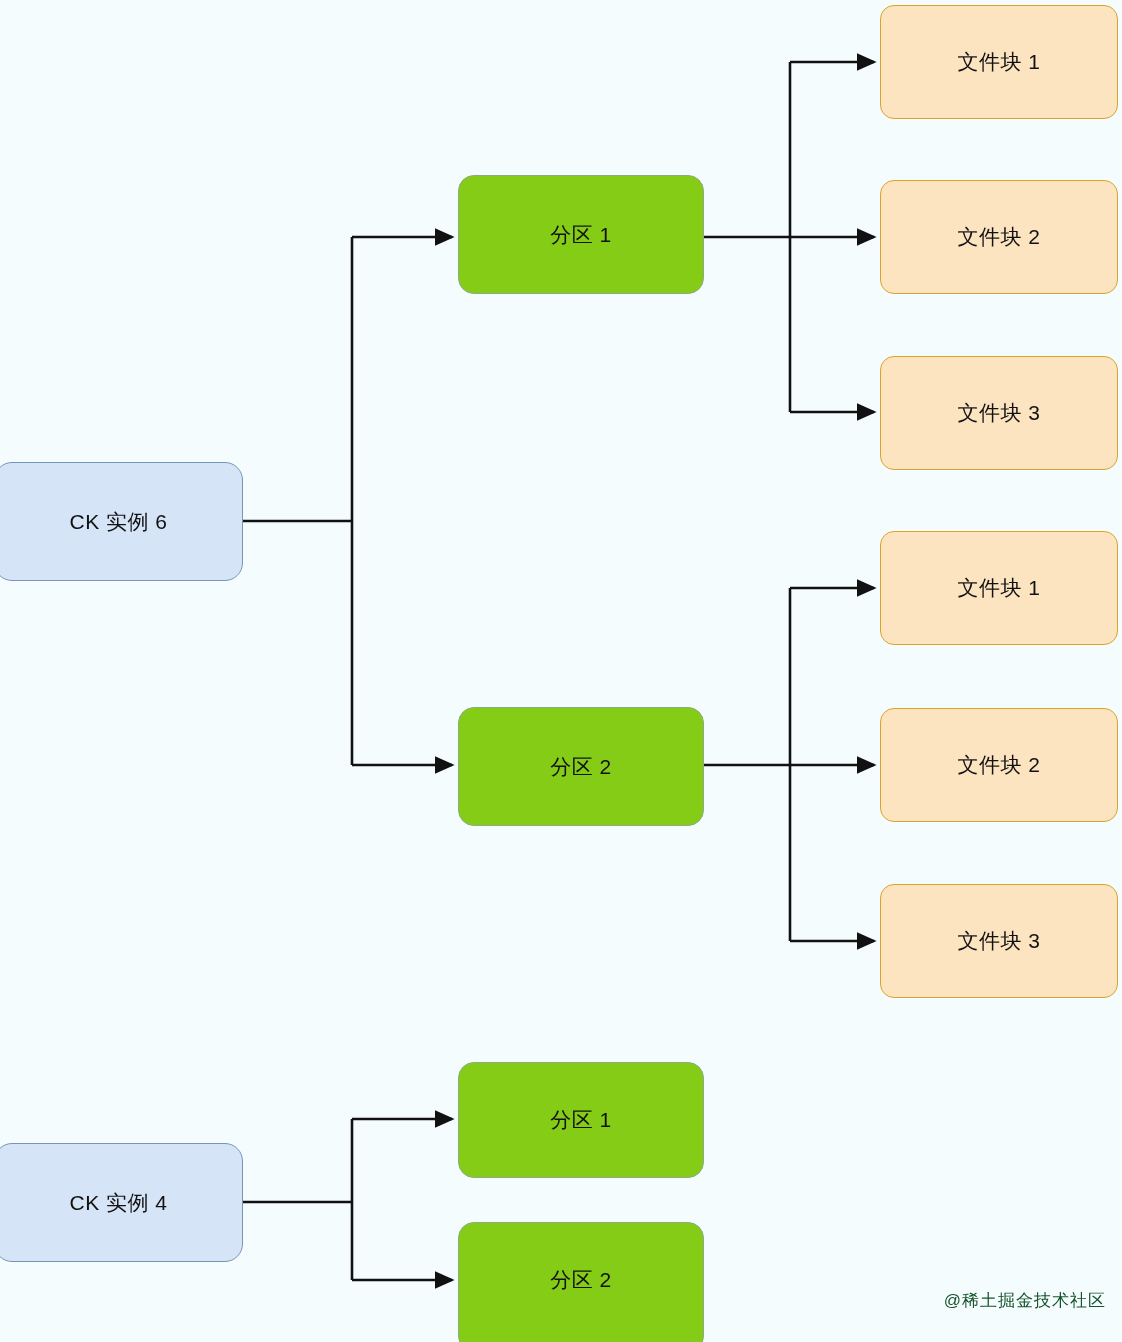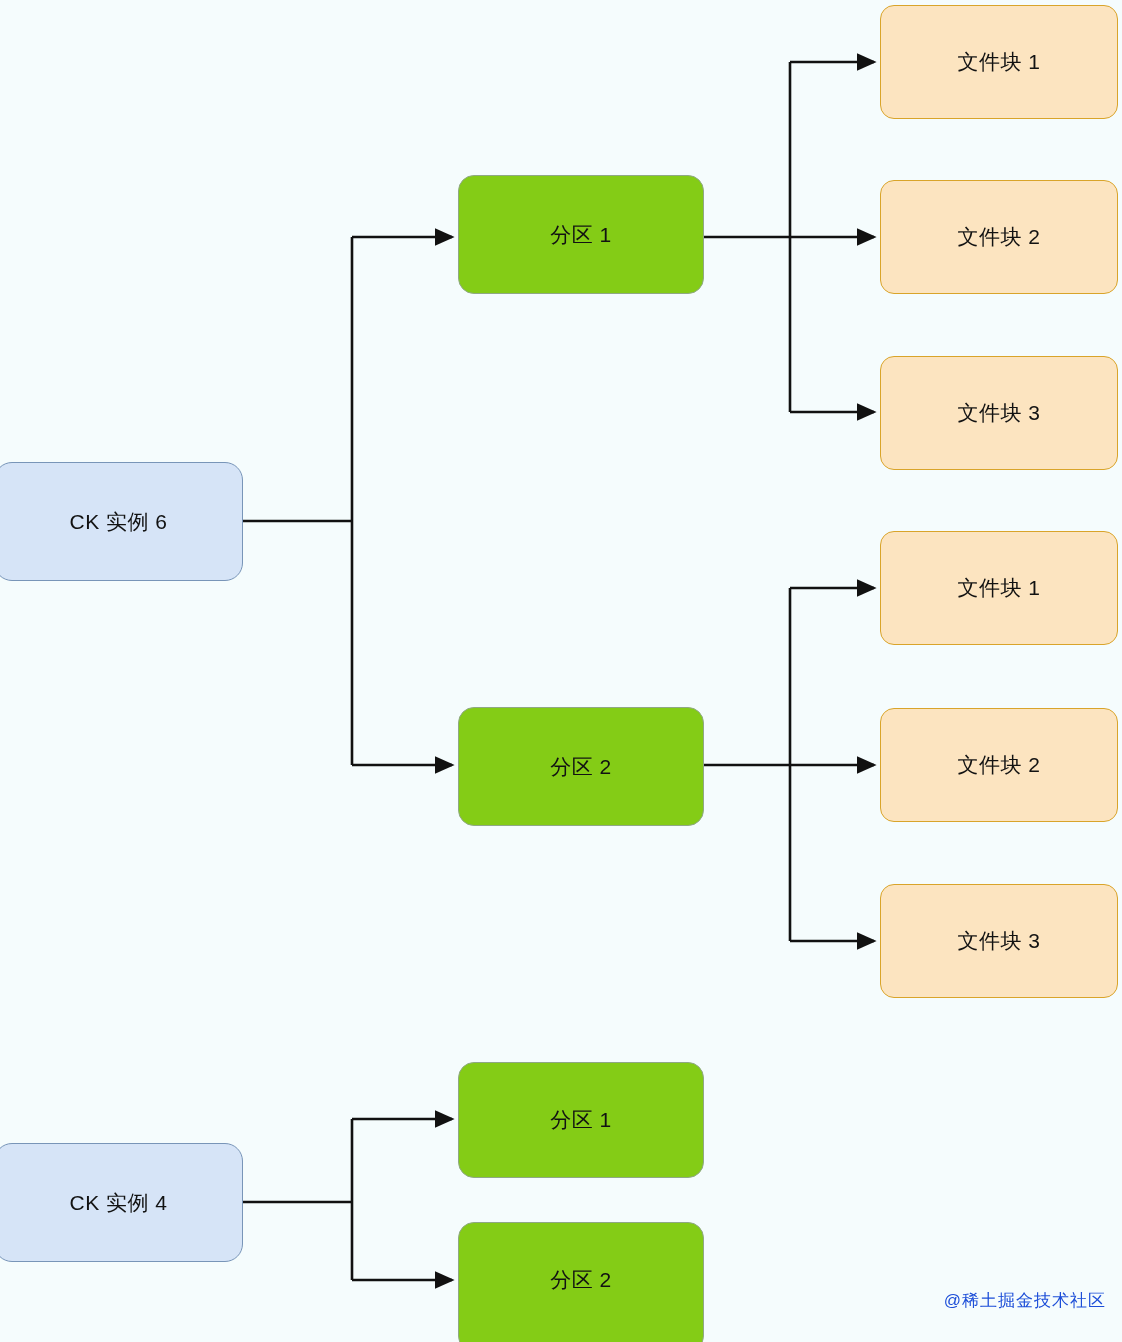--- a/index.html
+++ b/index.html
@@ -58,21 +58,21 @@
   }
   .node-label {
     display: block;
     white-space: nowrap;
   }
   .watermark {
     position: absolute;
     right: 16px;
     bottom: 30px;
     font-size: 17px;
-    color: #1d4ed8;
+    color: #14532d;
     letter-spacing: 1px;
     z-index: 3;
     white-space: nowrap;
   }
 </style>
 </head>
 <body>
 
 <div id="canvas">
 

